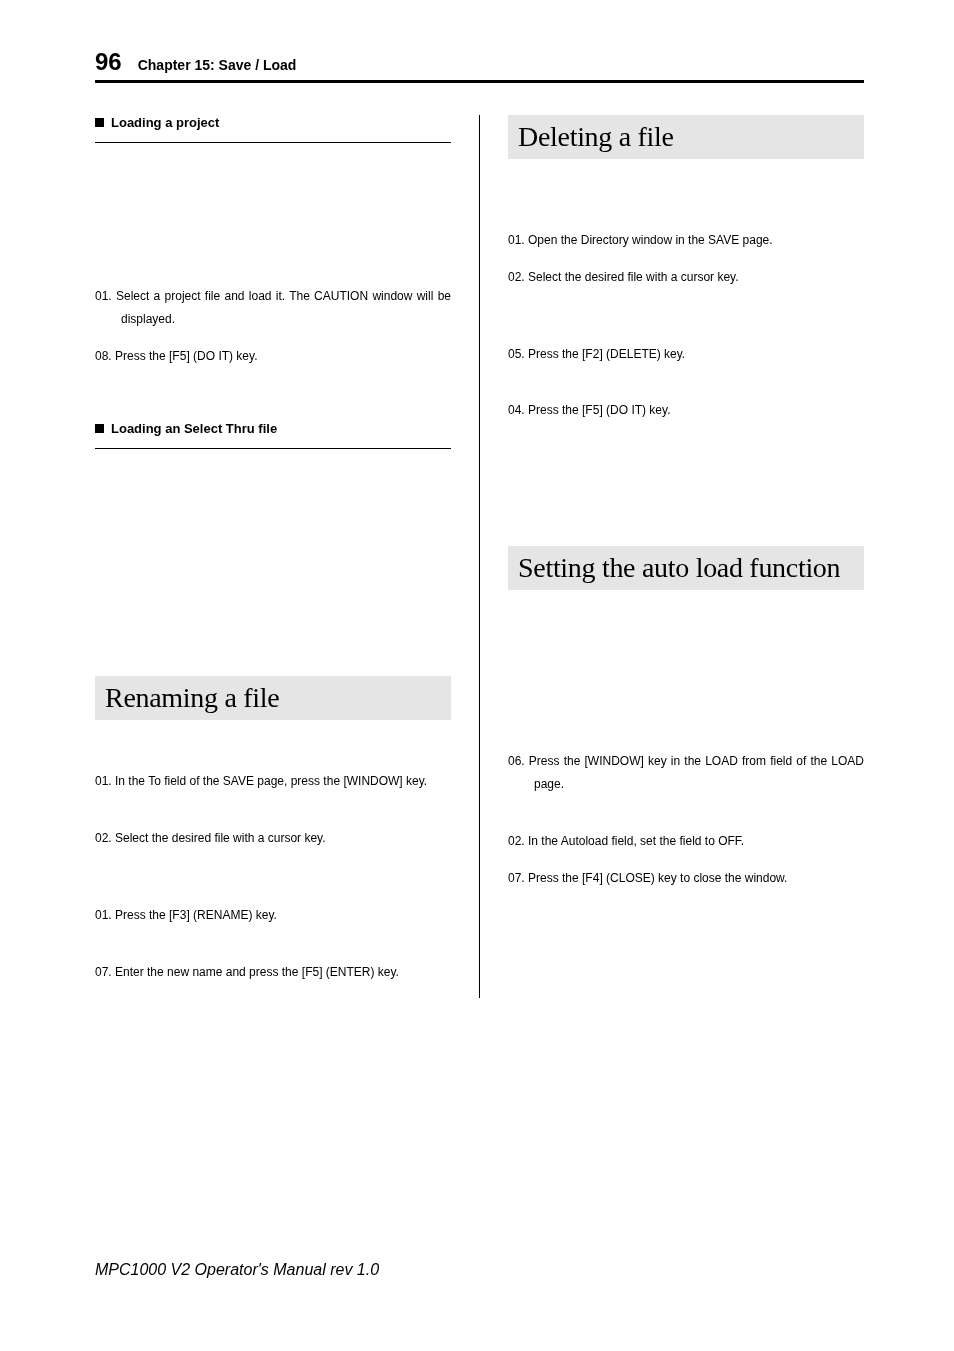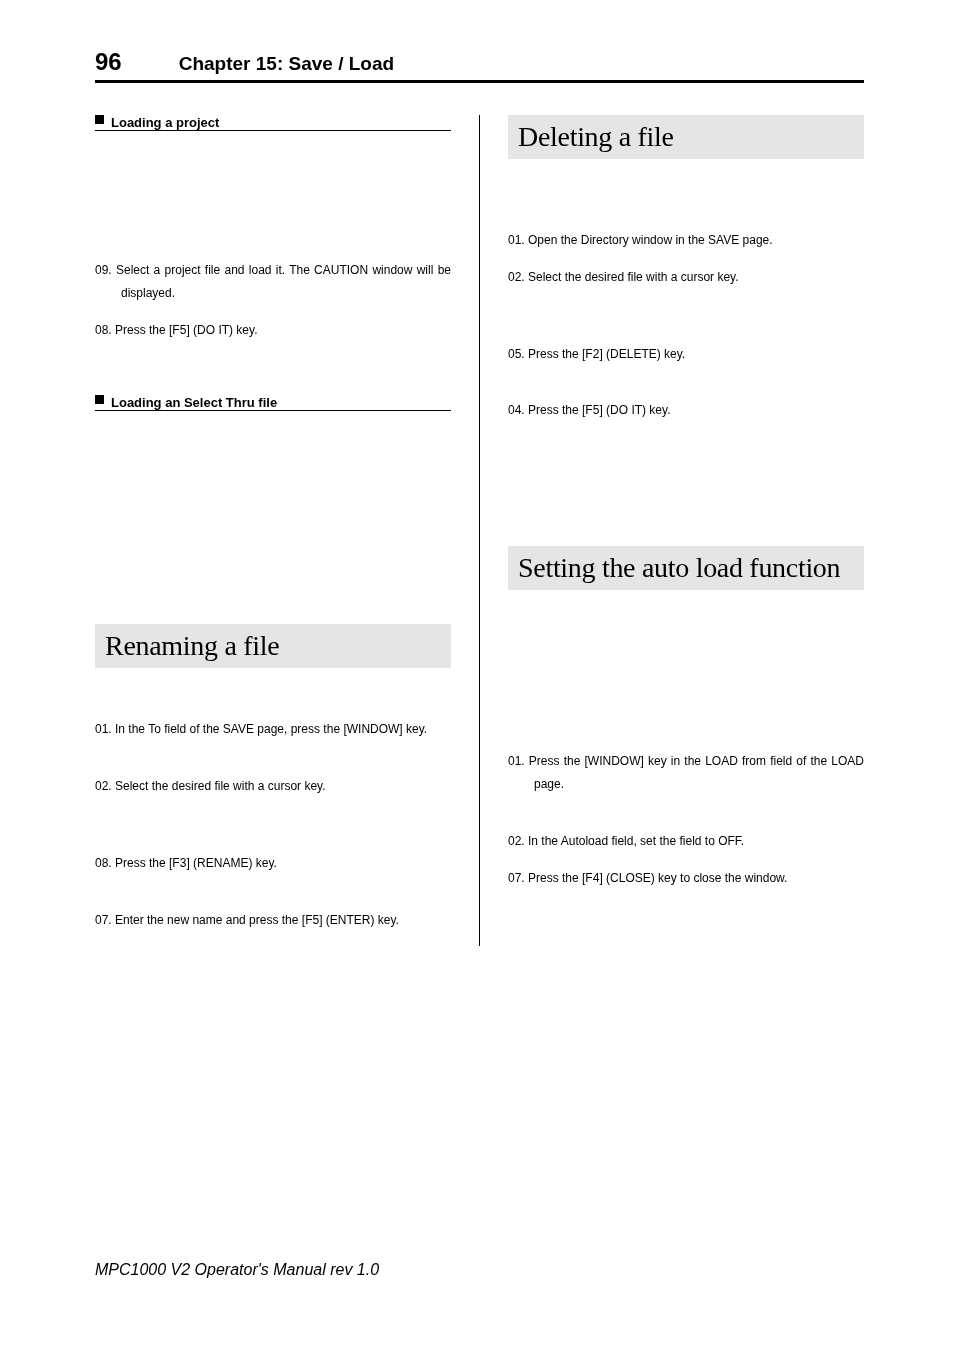--- a/index.html
+++ b/index.html
@@ -17,49 +17,49 @@
     }
     .page {
       padding: 48px 90px 40px 95px;
     }
     .header-line {
       display: flex;
       align-items: baseline;
       border-bottom: 3px solid #000;
       padding-bottom: 4px;
       margin-bottom: 32px;
-      gap: 41px;
     }
     .page-number {
       font-size: 24px;
       font-weight: bold;
       margin-right: 16px;
     }
     .chapter-title {
-      font-size: 19px;
+      font-size: 14px;
       font-weight: bold;
     }
     .columns {
       display: flex;
       gap: 28px;
     }
     .col {
       flex: 1;
       min-width: 0;
     }
     .divider-vert {
       width: 1px;
       background: #000;
       align-self: stretch;
     }
     .subsection {
       display: flex;
+      align-items: center;
       border-bottom: 1px solid #000;
-      padding-bottom: 0;
-      margin-bottom: 18px;
+      padding-bottom: 12px;
+      margin-bottom: 32px;
     }
     .subsection .bullet {
       width: 9px;
       height: 9px;
       background: #000;
       margin-right: 7px;
       flex-shrink: 0;
     }
     .subsection-title {
       font-size: 13px;
@@ -108,41 +108,41 @@
 
     <div class="col">
 
       <div class="subsection">
         <span class="bullet"></span>
         <span class="subsection-title">Loading a project</span>
       </div>
 
       <div class="spacer-xl"></div>
 
-      <div class="step">09. Select a project file and load it. The CAUTION window will be displayed.</div>
+      <div class="step">01. Select a project file and load it. The CAUTION window will be displayed.</div>
       <div class="step">08. Press the [F5] (DO IT) key.</div>
 
       <div class="spacer-md"></div>
 
       <div class="subsection">
         <span class="bullet"></span>
         <span class="subsection-title">Loading an Select Thru file</span>
       </div>
 
       <div style="height: 195px;"></div>
 
       <div class="section-heading">Renaming a file</div>
 
       <div class="spacer-sm"></div>
 
       <div class="step">01. In the To field of the SAVE page, press the [WINDOW] key.</div>
       <div class="spacer-sm"></div>
       <div class="step">02. Select the desired file with a cursor key.</div>
       <div class="spacer-md"></div>
-      <div class="step">08. Press the [F3] (RENAME) key.</div>
+      <div class="step">01. Press the [F3] (RENAME) key.</div>
       <div class="spacer-sm"></div>
       <div class="step">07. Enter the new name and press the [F5] (ENTER) key.</div>
 
     </div>
 
     <div class="divider-vert"></div>
 
     <div class="col">
 
       <div class="section-heading">Deleting a file</div>
@@ -155,21 +155,21 @@
       <div class="step">05. Press the [F2] (DELETE) key.</div>
       <div class="spacer-sm"></div>
       <div class="step">04. Press the [F5] (DO IT) key.</div>
 
       <div class="spacer-xl"></div>
 
       <div class="section-heading">Setting the auto load function</div>
 
       <div style="height: 130px;"></div>
 
-      <div class="step">01. Press the [WINDOW] key in the LOAD from field of the LOAD page.</div>
+      <div class="step">06. Press the [WINDOW] key in the LOAD from field of the LOAD page.</div>
       <div class="spacer-sm"></div>
       <div class="step">02. In the Autoload field, set the field to OFF.</div>
       <div class="step">07. Press the [F4] (CLOSE) key to close the window.</div>
 
     </div>
 
   </div>
 </div>
 
 <div class="footer">MPC1000 V2 Operator's Manual rev 1.0</div>

